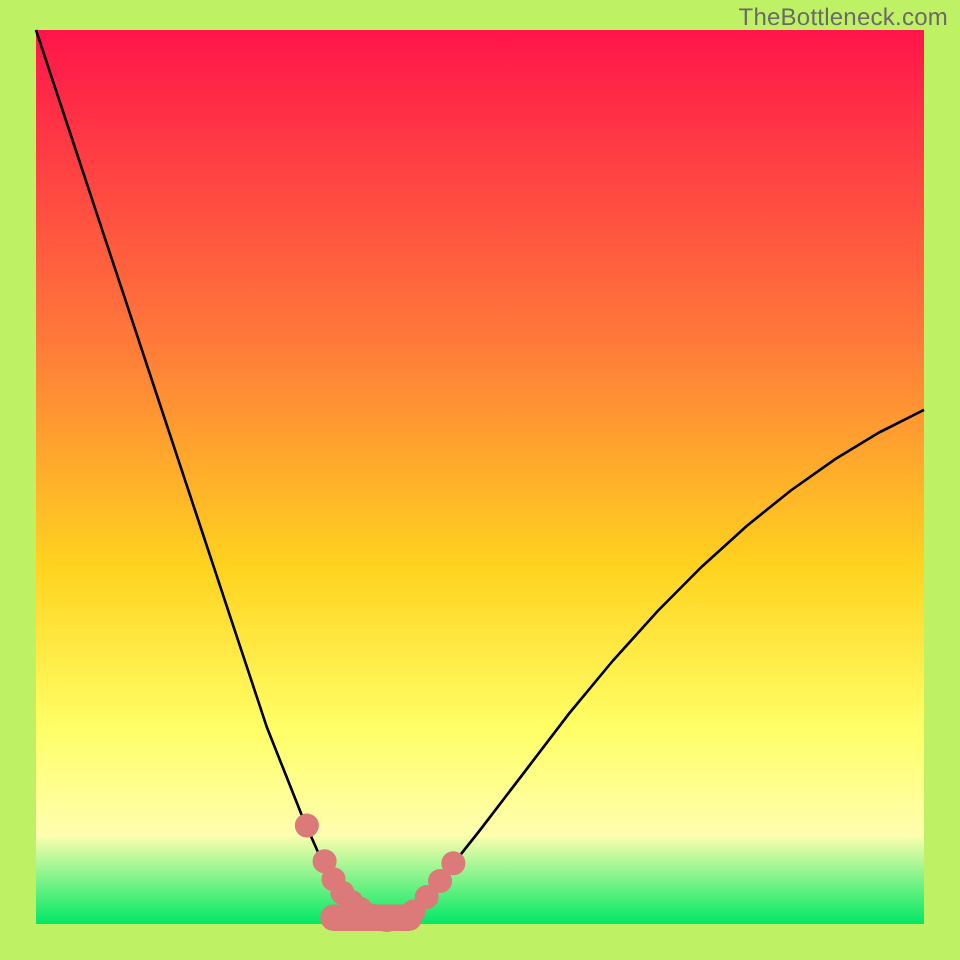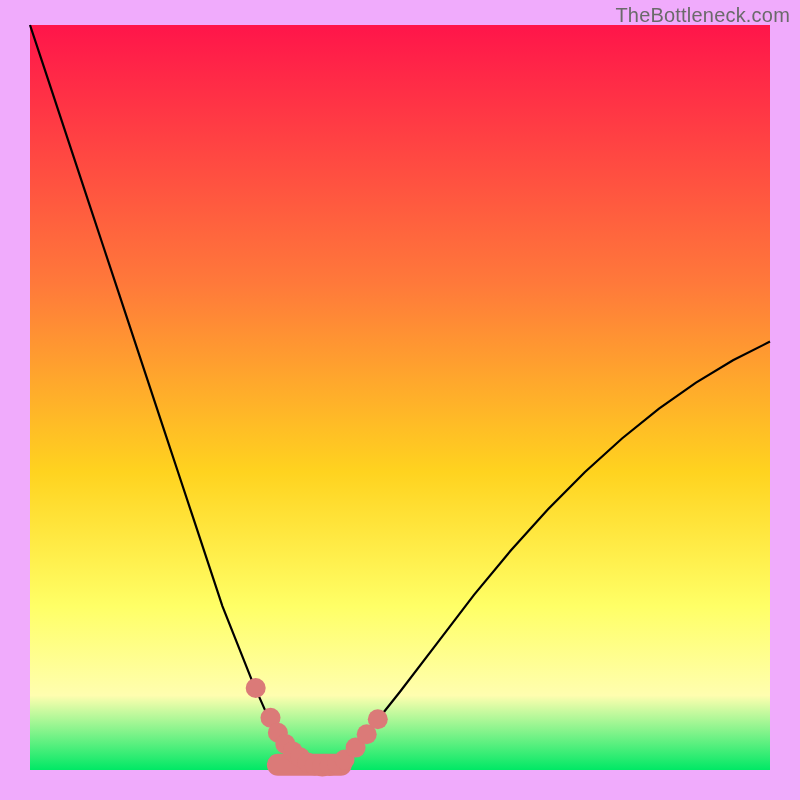--- a/index.html
+++ b/index.html
@@ -9,21 +9,21 @@
     height: 800px;
     background: #000;
     font-family: Arial, Helvetica, sans-serif;
   }
   .frame {
     position: absolute;
     top: 0;
     left: 0;
     width: 800px;
     height: 800px;
-    background: #f0abfc;
+    background: #bef264;
   }
   .watermark {
     position: absolute;
     top: 4px;
     right: 10px;
     color: #6a6a6a;
     font-size: 20px;
     font-weight: 500;
     letter-spacing: 0.2px;
     z-index: 5;

